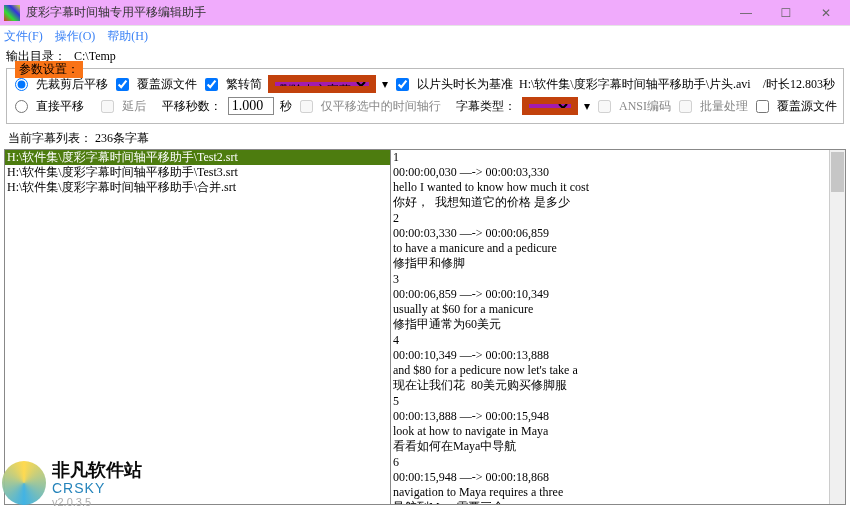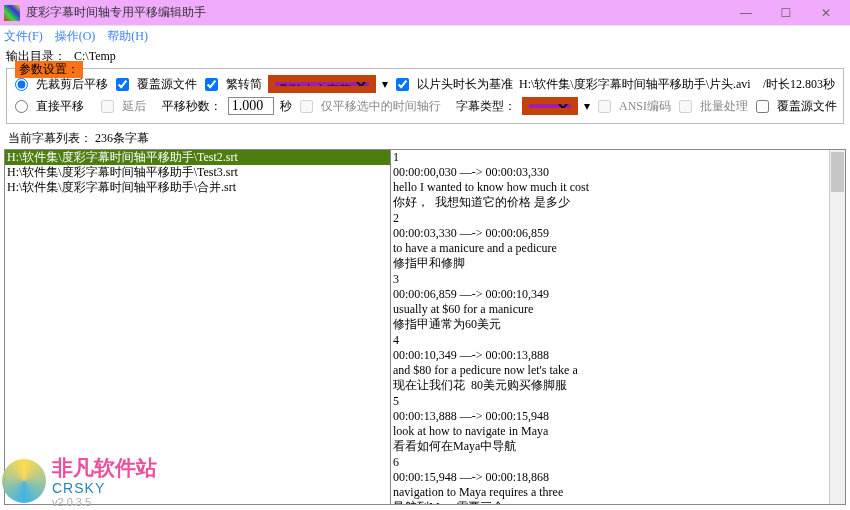--- a/index.html
+++ b/index.html
@@ -29,21 +29,21 @@
   .filelist { font-family: "SimSun"; }
   .fileitem { padding: 0px 2px; height: 15px; line-height: 15px; white-space: nowrap; overflow: hidden; }
   .fileitem.selected { background: #4d7c0f; color: #fff; }
   .sublist { font-family: "SimSun"; padding: 0 2px; line-height: 15px; white-space: pre; }
   .sublist .block { margin-bottom: 1px; }
   .scrollbar { position: absolute; right: 0; top: 0; bottom: 0; width: 16px; background: #f0f0f0; border-left: 1px solid #ccc; }
   .scrollbar .thumb { position: absolute; left: 1px; right: 1px; top: 2px; height: 40px; background: #c6c6c6; }
   .watermark { position: absolute; left: 2px; bottom: 2px; display: flex; align-items: center; opacity: .96; }
   .watermark .swirl { width: 44px; height: 44px; border-radius: 50%; background: conic-gradient(#ffd94a,#3bb0e3,#ffd94a); position: relative; }
   .watermark .txt { margin-left: 6px; }
-  .watermark .txt .cn { color: #ec4899; font-size: 21px; font-family: "SimHei"; font-weight: bold; }
+  .watermark .txt .cn { color: #000000; font-size: 18px; font-family: "SimHei"; font-weight: bold; }
   .watermark .txt .en { color: #1c7eb8; font-size: 14px; font-family: Arial; letter-spacing: 1px; margin-top:-2px;}
   .watermark .txt .sub { color:#aaa; font-size:11px; font-family: Arial;}
 </style>
 </head>
 <body>
 
 <div class="titlebar">
   <div class="icon"></div>
   <div class="title">度彩字幕时间轴专用平移编辑助手</div>
   <div class="winbtn">—</div>

